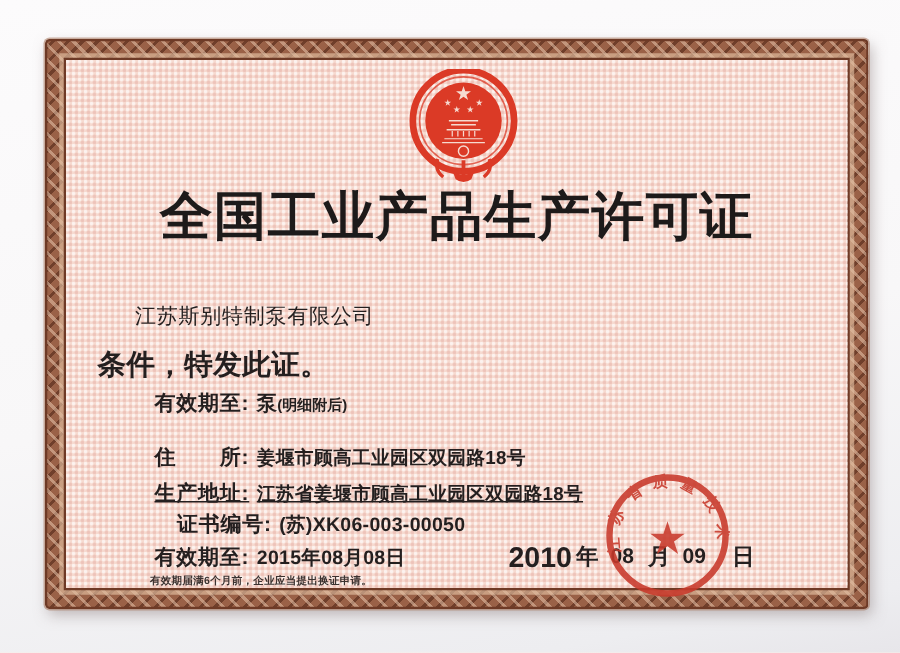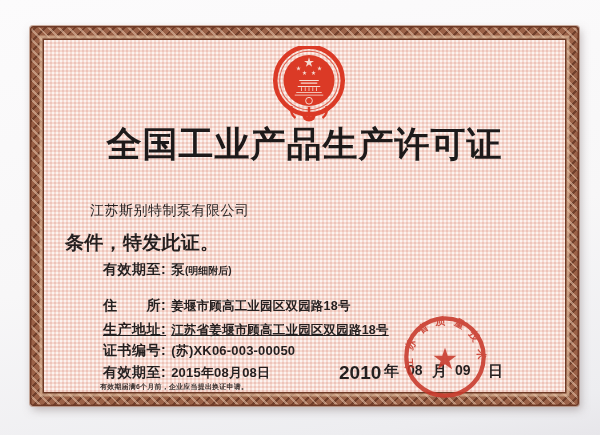--- a/index.html
+++ b/index.html
@@ -45,21 +45,21 @@
   .stmt{position:absolute;left:21px;font-size:19px;font-weight:700;letter-spacing:.3px;white-space:nowrap;}
   .stmt1{top:161px;padding-left:38px;}
   .stmt2{top:190px;}
   .frow{position:absolute;left:59px;white-space:nowrap;}
   .frow .lbl{font-size:14px;font-weight:700;letter-spacing:.5px;}
   .frow .val{font-size:12.5px;font-weight:700;margin-left:5px;letter-spacing:.2px;}
   .frow .note{font-size:10px;font-weight:700;}
   .row-product{top:220px;}
   .row-addr{top:256px;}
   .row-prod-addr{top:280px;text-decoration:underline;}
-  .row-certno{top:301px;}
+  .row-certno{top:301px;padding-left:15px;}
   .row-valid{top:323px;}
   .row-certno .val,.row-valid .val{font-size:13px;}
   .footnote{position:absolute;left:56px;top:342px;font-size:7px;font-weight:700;color:#3b3230;letter-spacing:.2px;}
   .date-row span{position:absolute;top:322px;font-weight:700;white-space:nowrap;}
   .d-year{left:295px;font-size:19px;}
   .d-year-u{left:340px;font-size:15px;}
   .d-month{left:363px;font-size:14px;}
   .d-month-u{left:388px;font-size:15px;}
   .d-day{left:411px;font-size:14px;}
   .d-day-u{left:444px;font-size:15px;}

